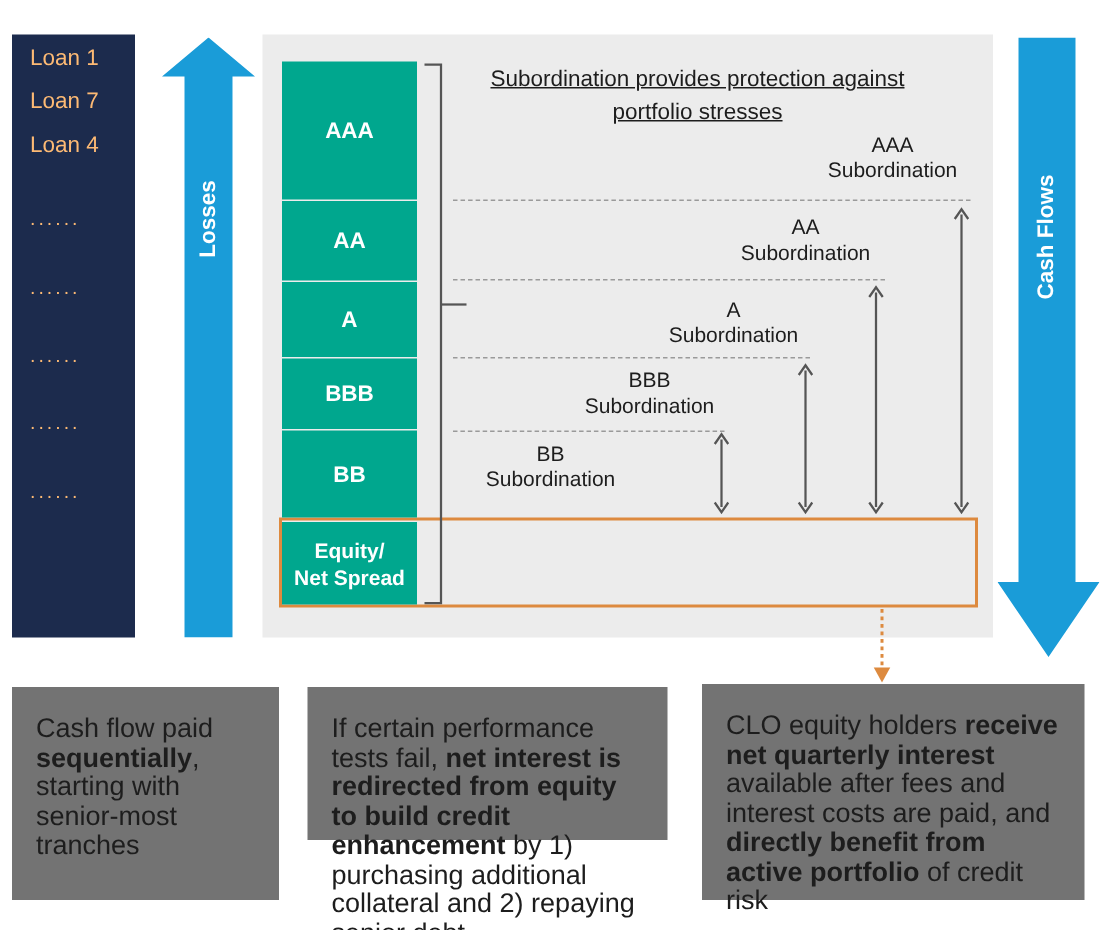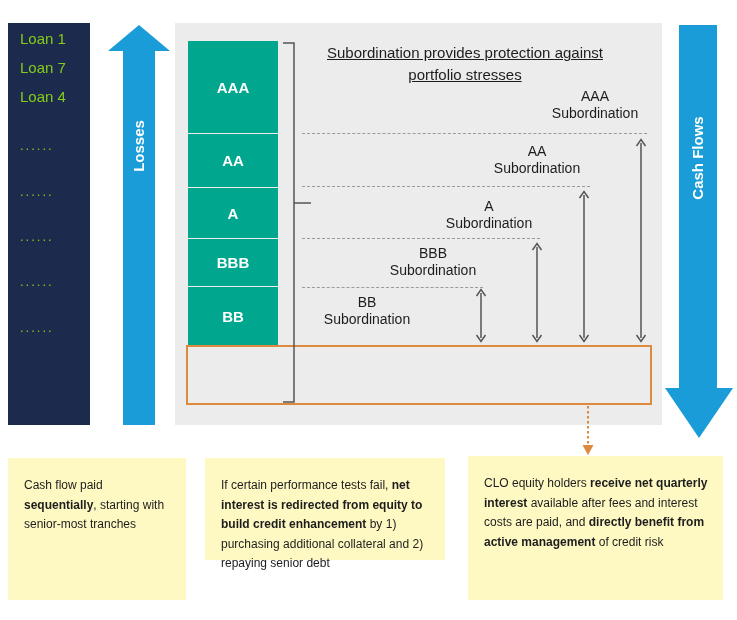--- a/index.html
+++ b/index.html
@@ -2,21 +2,21 @@
 <html><head>
 <meta charset="utf-8">
 <style>
   html,body{margin:0;padding:0;background:#fff;}
   body{font-family:"Liberation Sans", sans-serif;}
   #stage{position:relative;width:737px;height:620px;background:#fff;overflow:hidden;}
   .abs{position:absolute;}
   .pre{white-space:pre-line;}
 
   
-  #loans-panel{left:8px;top:23px;width:82px;height:402px;background:#1c2b4d;color:#84cc16;}
+  #loans-panel{left:8px;top:23px;width:82px;height:402px;background:#1c2b4d;color:#fdba74;}
   .loan-item{position:absolute;left:12px;font-size:15px;line-height:15px;}
   .loan-dots{position:absolute;left:12px;font-size:13px;letter-spacing:2px;line-height:10px;}
   .loan-last{line-height:19px;}
 
   
   .flow-label{position:absolute;width:100px;text-align:center;transform:rotate(-90deg);
     color:#fff;font-weight:bold;font-size:15px;line-height:18px;}
 
   
   #diagram-panel{left:175px;top:23px;width:487px;height:402px;background:#ececec;}
@@ -27,22 +27,22 @@
   #tranche-equity{font-size:14px;line-height:18px;}
 
   #equity-highlight{left:186px;top:345px;width:466px;height:60px;border:2px solid #dd8a3f;box-sizing:border-box;}
 
   .dash-line{position:absolute;height:0;border-top:1.5px dashed #9a9a9a;}
   .sub-label{position:absolute;width:130px;text-align:center;font-size:14px;line-height:17px;color:#1d1d1d;}
 
   #diagram-title{left:315px;top:42px;width:300px;text-align:center;font-size:15px;line-height:22px;color:#1d1d1d;text-decoration:underline;}
 
   
-  .callout{position:absolute;background:#fef9c3;box-sizing:border-box;padding:18px 12px 0 16px;
-    font-size:12px;line-height:19.5px;color:#1d1d1d;}
+  .callout{position:absolute;background:#737373;box-sizing:border-box;padding:18px 12px 0 16px;
+    font-size:18px;line-height:19.5px;color:#1d1d1d;}
   #callout-1{left:8px;top:458px;width:178px;height:142px;}
   #callout-2{left:205px;top:458px;width:240px;height:102px;}
   #callout-3{left:468px;top:456px;width:255px;height:144px;}
 </style>
 </head>
 <body>
 
 <div id="stage">
 
   <div id="loans-panel" class="abs">
@@ -74,20 +74,22 @@
 
   <div id="diagram-title" class="abs">Subordination provides protection against portfolio stresses</div>
 
   <div id="equity-highlight" class="abs"></div>
 
   <div class="tranche" id="tranche-aaa" style="top:41px;height:92px;">AAA</div>
   <div class="tranche" id="tranche-aa" style="top:134px;height:53px;">AA</div>
   <div class="tranche" id="tranche-a" style="top:188px;height:50px;">A</div>
   <div class="tranche" id="tranche-bbb" style="top:239px;height:47px;">BBB</div>
   <div class="tranche" id="tranche-bb" style="top:287px;height:58px;">BB</div>
+  <div class="tranche pre" id="tranche-equity" style="top:348px;height:55px;">Equity/
+Net Spread</div>
 
   <div class="abs" style="left:280px;top:40px;width:34px;height:366px;">
     <svg width="34" height="366">
       <polyline points="3,3 14,3 14,362 3,362" fill="none" stroke="#555" stroke-width="1.5"></polyline>
       <line x1="14" y1="163" x2="31" y2="163" stroke="#555" stroke-width="1.5"></line>
     </svg>
   </div>
 
   <div class="dash-line" style="left:302px;top:133px;width:345px;"></div>
   <div class="dash-line" style="left:302px;top:186px;width:288px;"></div>
@@ -136,15 +138,15 @@
 
   <div class="abs" style="left:581px;top:406px;">
     <svg width="14" height="50">
       <line x1="7" y1="0" x2="7" y2="41" stroke="#dd8a3f" stroke-width="2" stroke-dasharray="2.5,2.5"></line>
       <polygon points="1.5,39 12.5,39 7,49" fill="#dd8a3f"></polygon>
     </svg>
   </div>
 
   <div class="callout" id="callout-1">Cash flow paid <b>sequentially</b>, starting with senior-most tranches</div>
   <div class="callout" id="callout-2">If certain performance tests fail, <b>net interest is redirected from equity to build credit enhancement</b> by 1) purchasing additional collateral and 2) repaying senior debt</div>
-  <div class="callout" id="callout-3">CLO equity holders <b>receive net quarterly interest</b> available after fees and interest costs are paid, and <b>directly benefit from active management</b> of credit risk</div>
+  <div class="callout" id="callout-3">CLO equity holders <b>receive net quarterly interest</b> available after fees and interest costs are paid, and <b>directly benefit from active portfolio</b> of credit risk</div>
 
 </div>
 
 </body></html>

